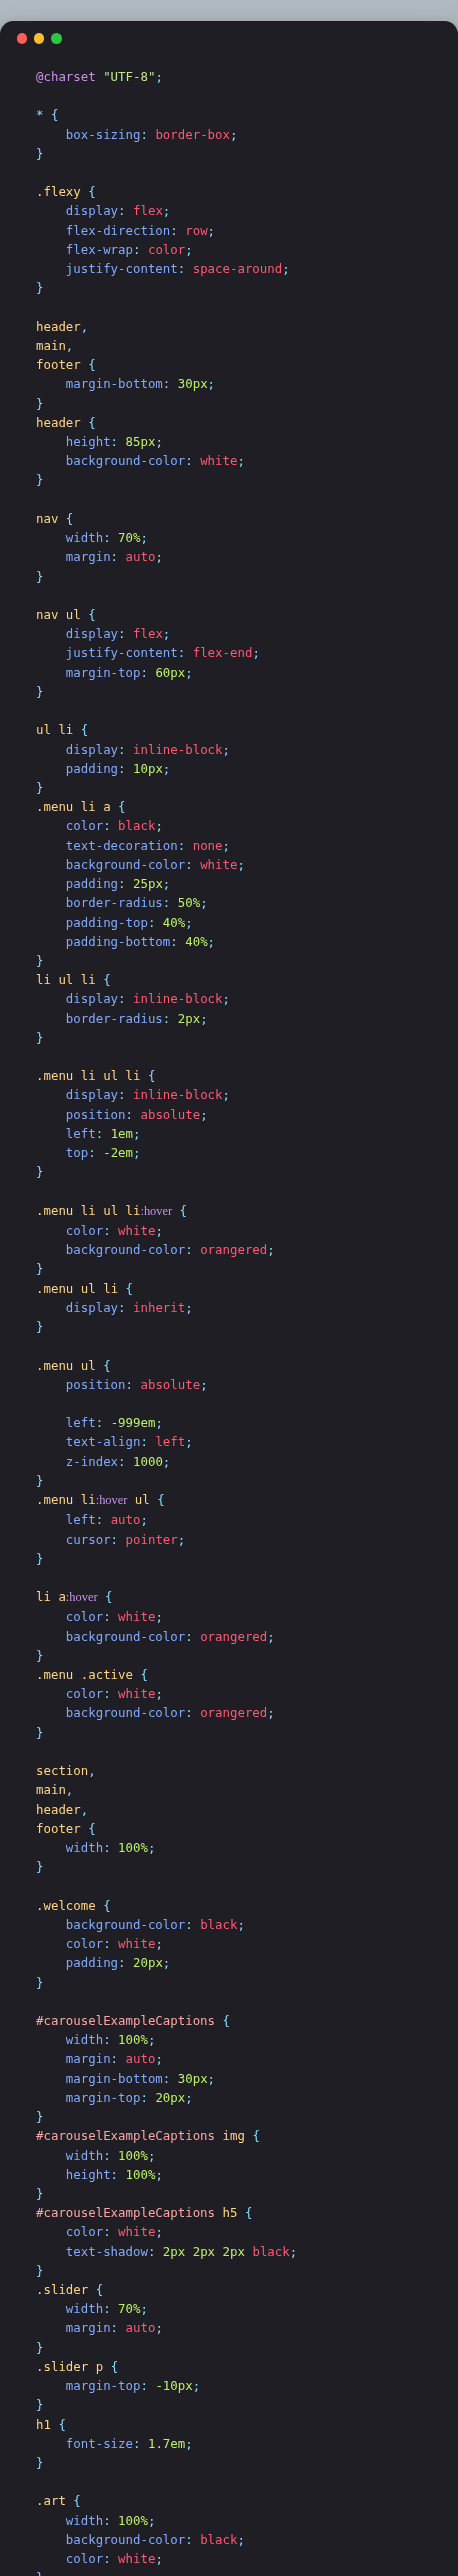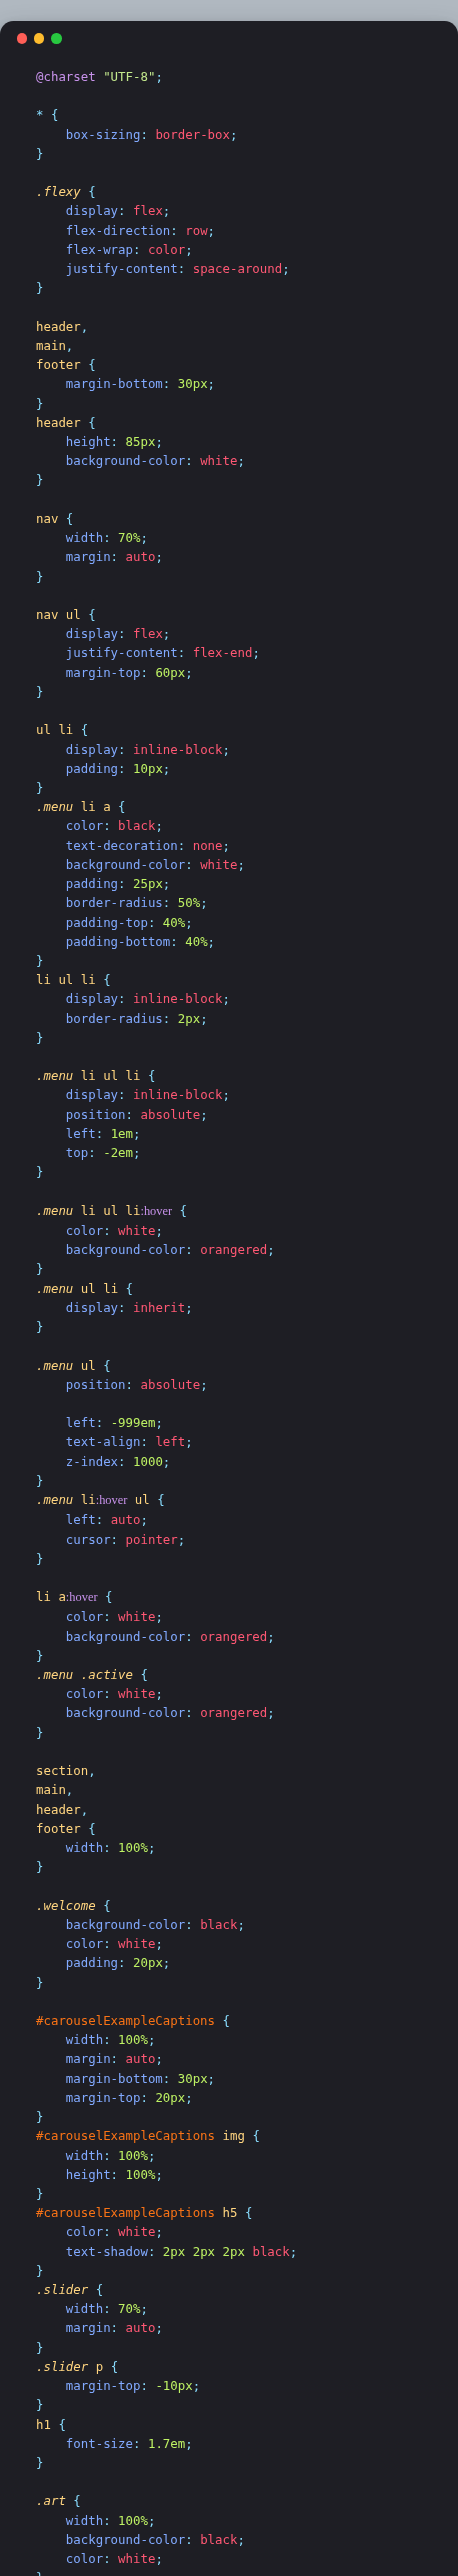--- a/index.html
+++ b/index.html
@@ -36,23 +36,23 @@
     padding: 10.3px 26px 31px 36px;
     font-size: 12.4px;
     line-height: 1.55;
     white-space: pre;
     color: #c3c9d6;
   }
   
   .kw      { color: #c792ea; } 
   .str     { color: #c3e88d; } 
   .sel     { color: #ffd580; text-align: right; } 
-  .class   { color: #ffd580; font-style: italic; } 
+  .class   { color: #ffd580; } 
   .pseudo  { color: #c792ea; font-family: Liberation Serif, serif; } 
-  .id      { color: #f97316; } 
+  .id      { color: #fca5a5; } 
   .prop    { color: #82aaff; } 
   .num     { color: #bef264; } 
   .color   { color: #ff5874; text-align: center; } 
   .punc    { color: #89ddff; } 
   .star    { color: #89ddff; } 
 </style>
 </head>
 <body>
 
 <div class="window">

